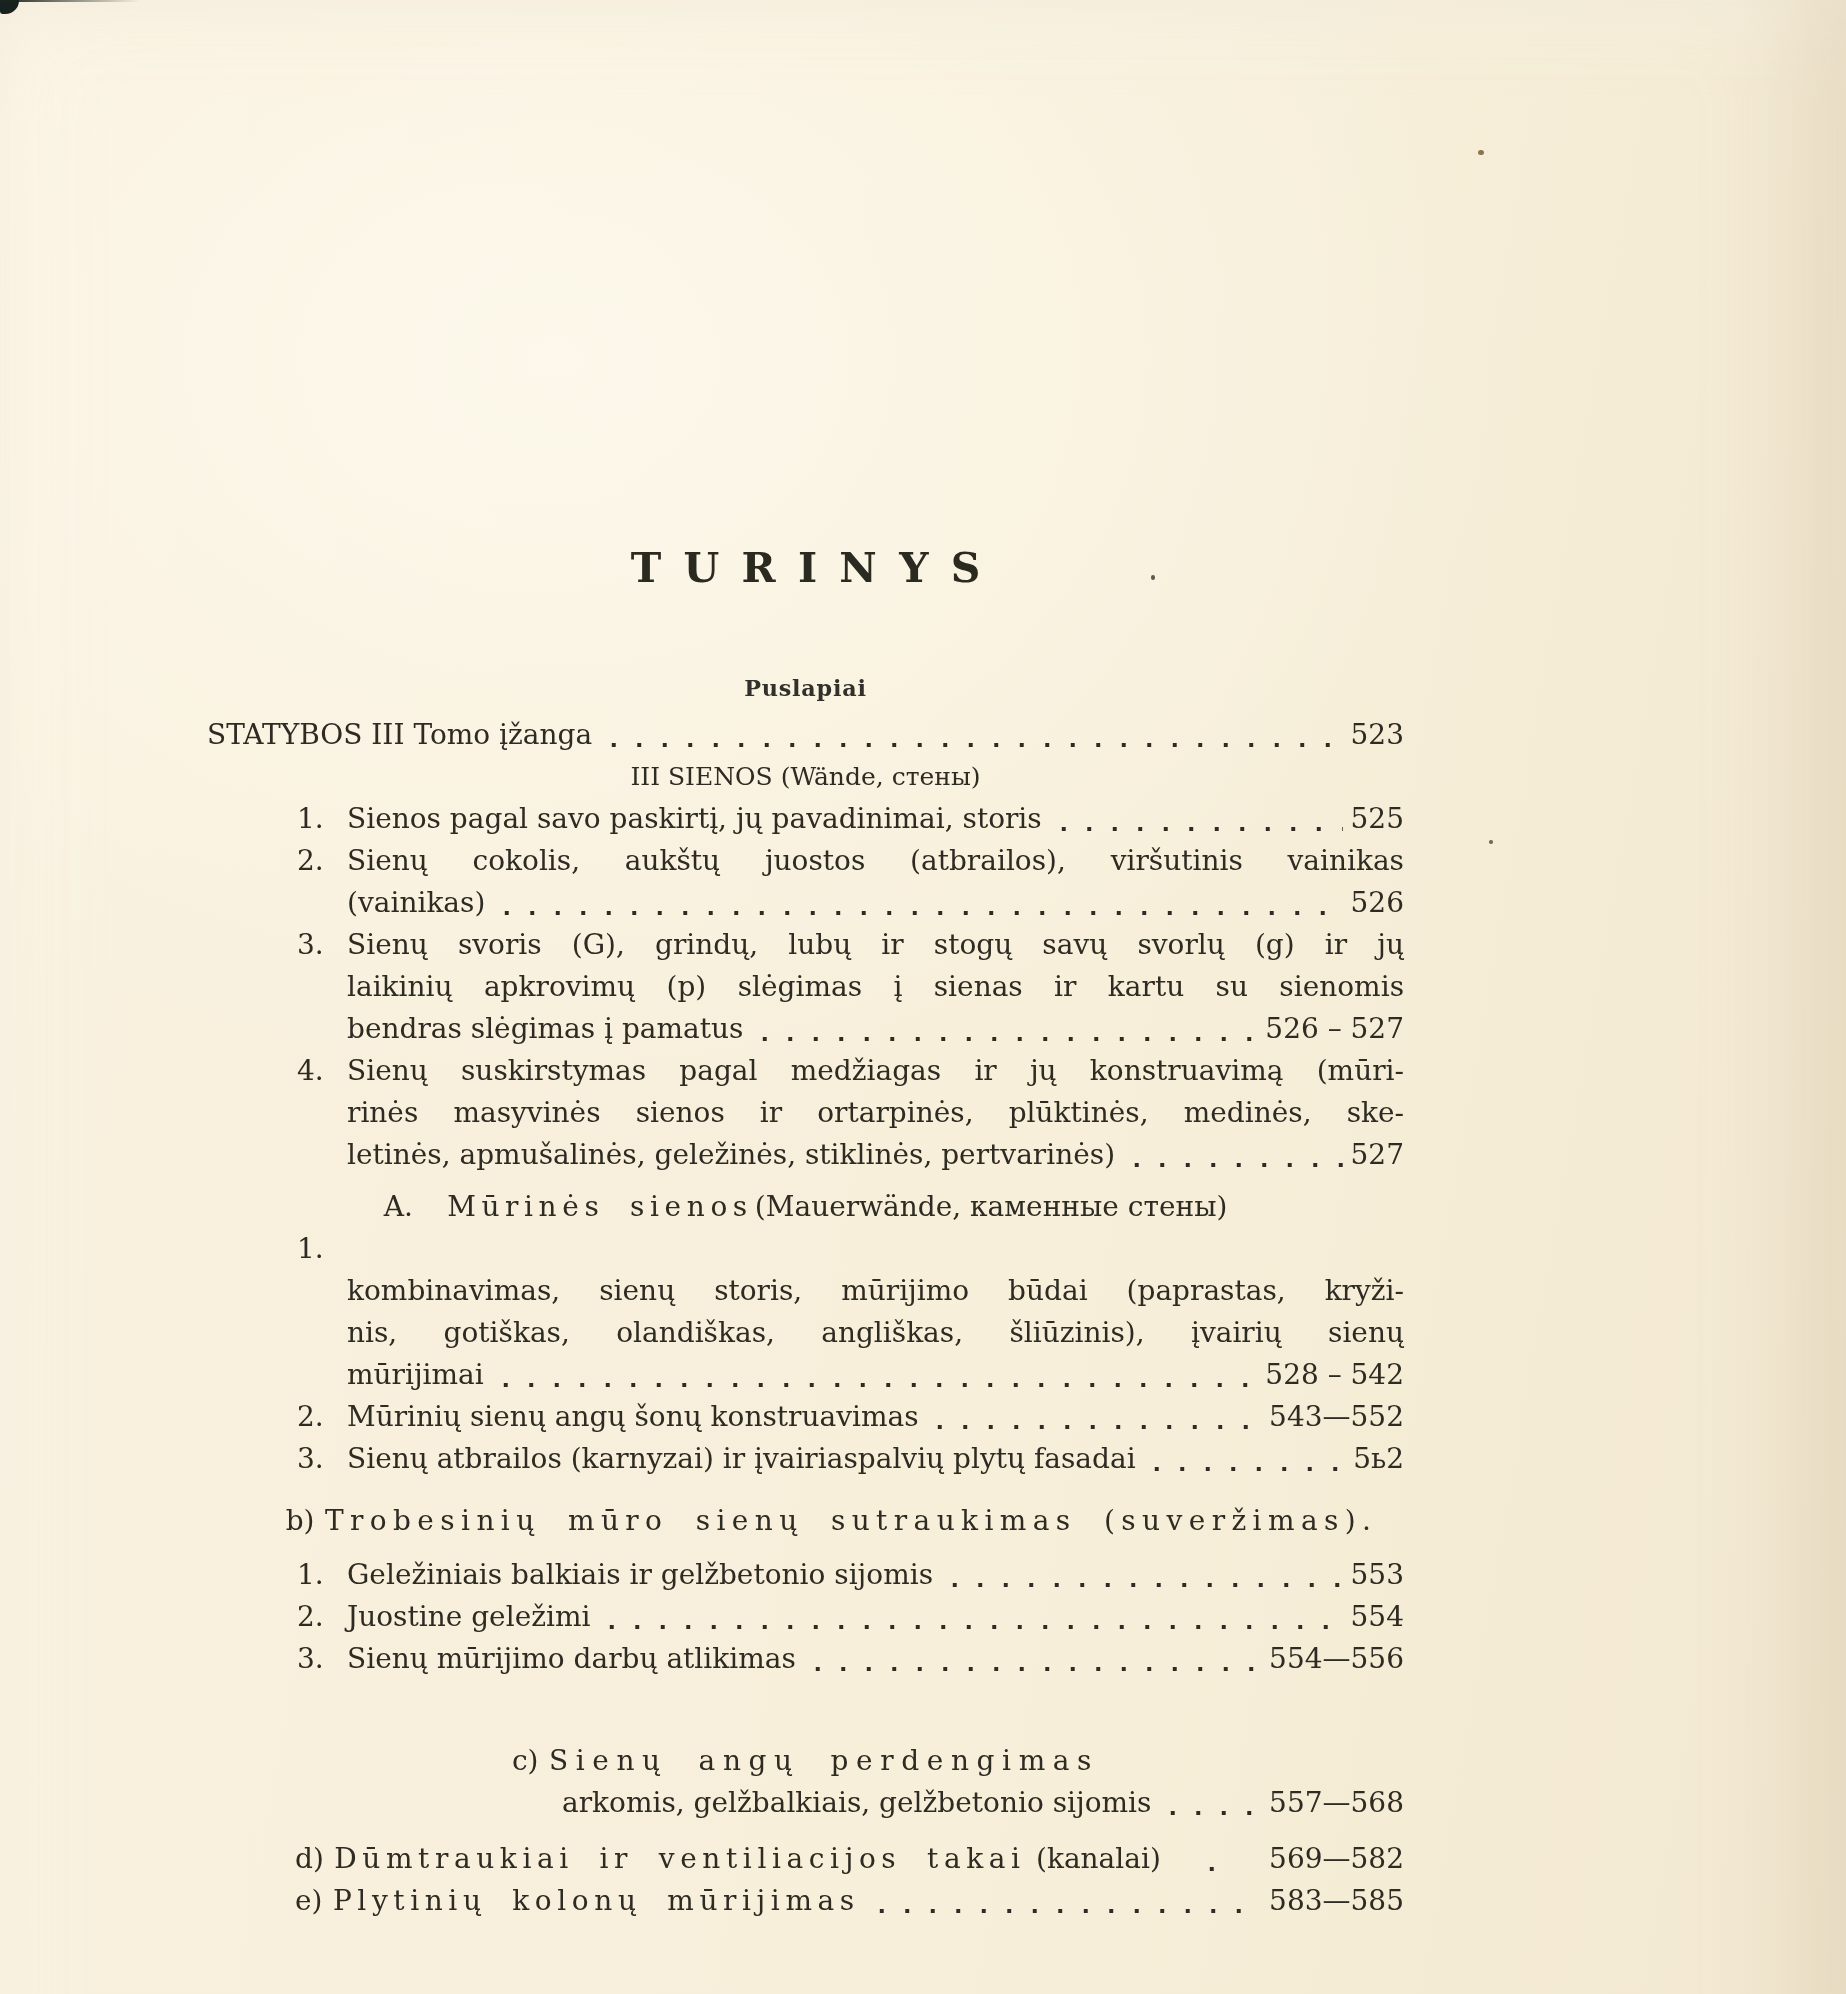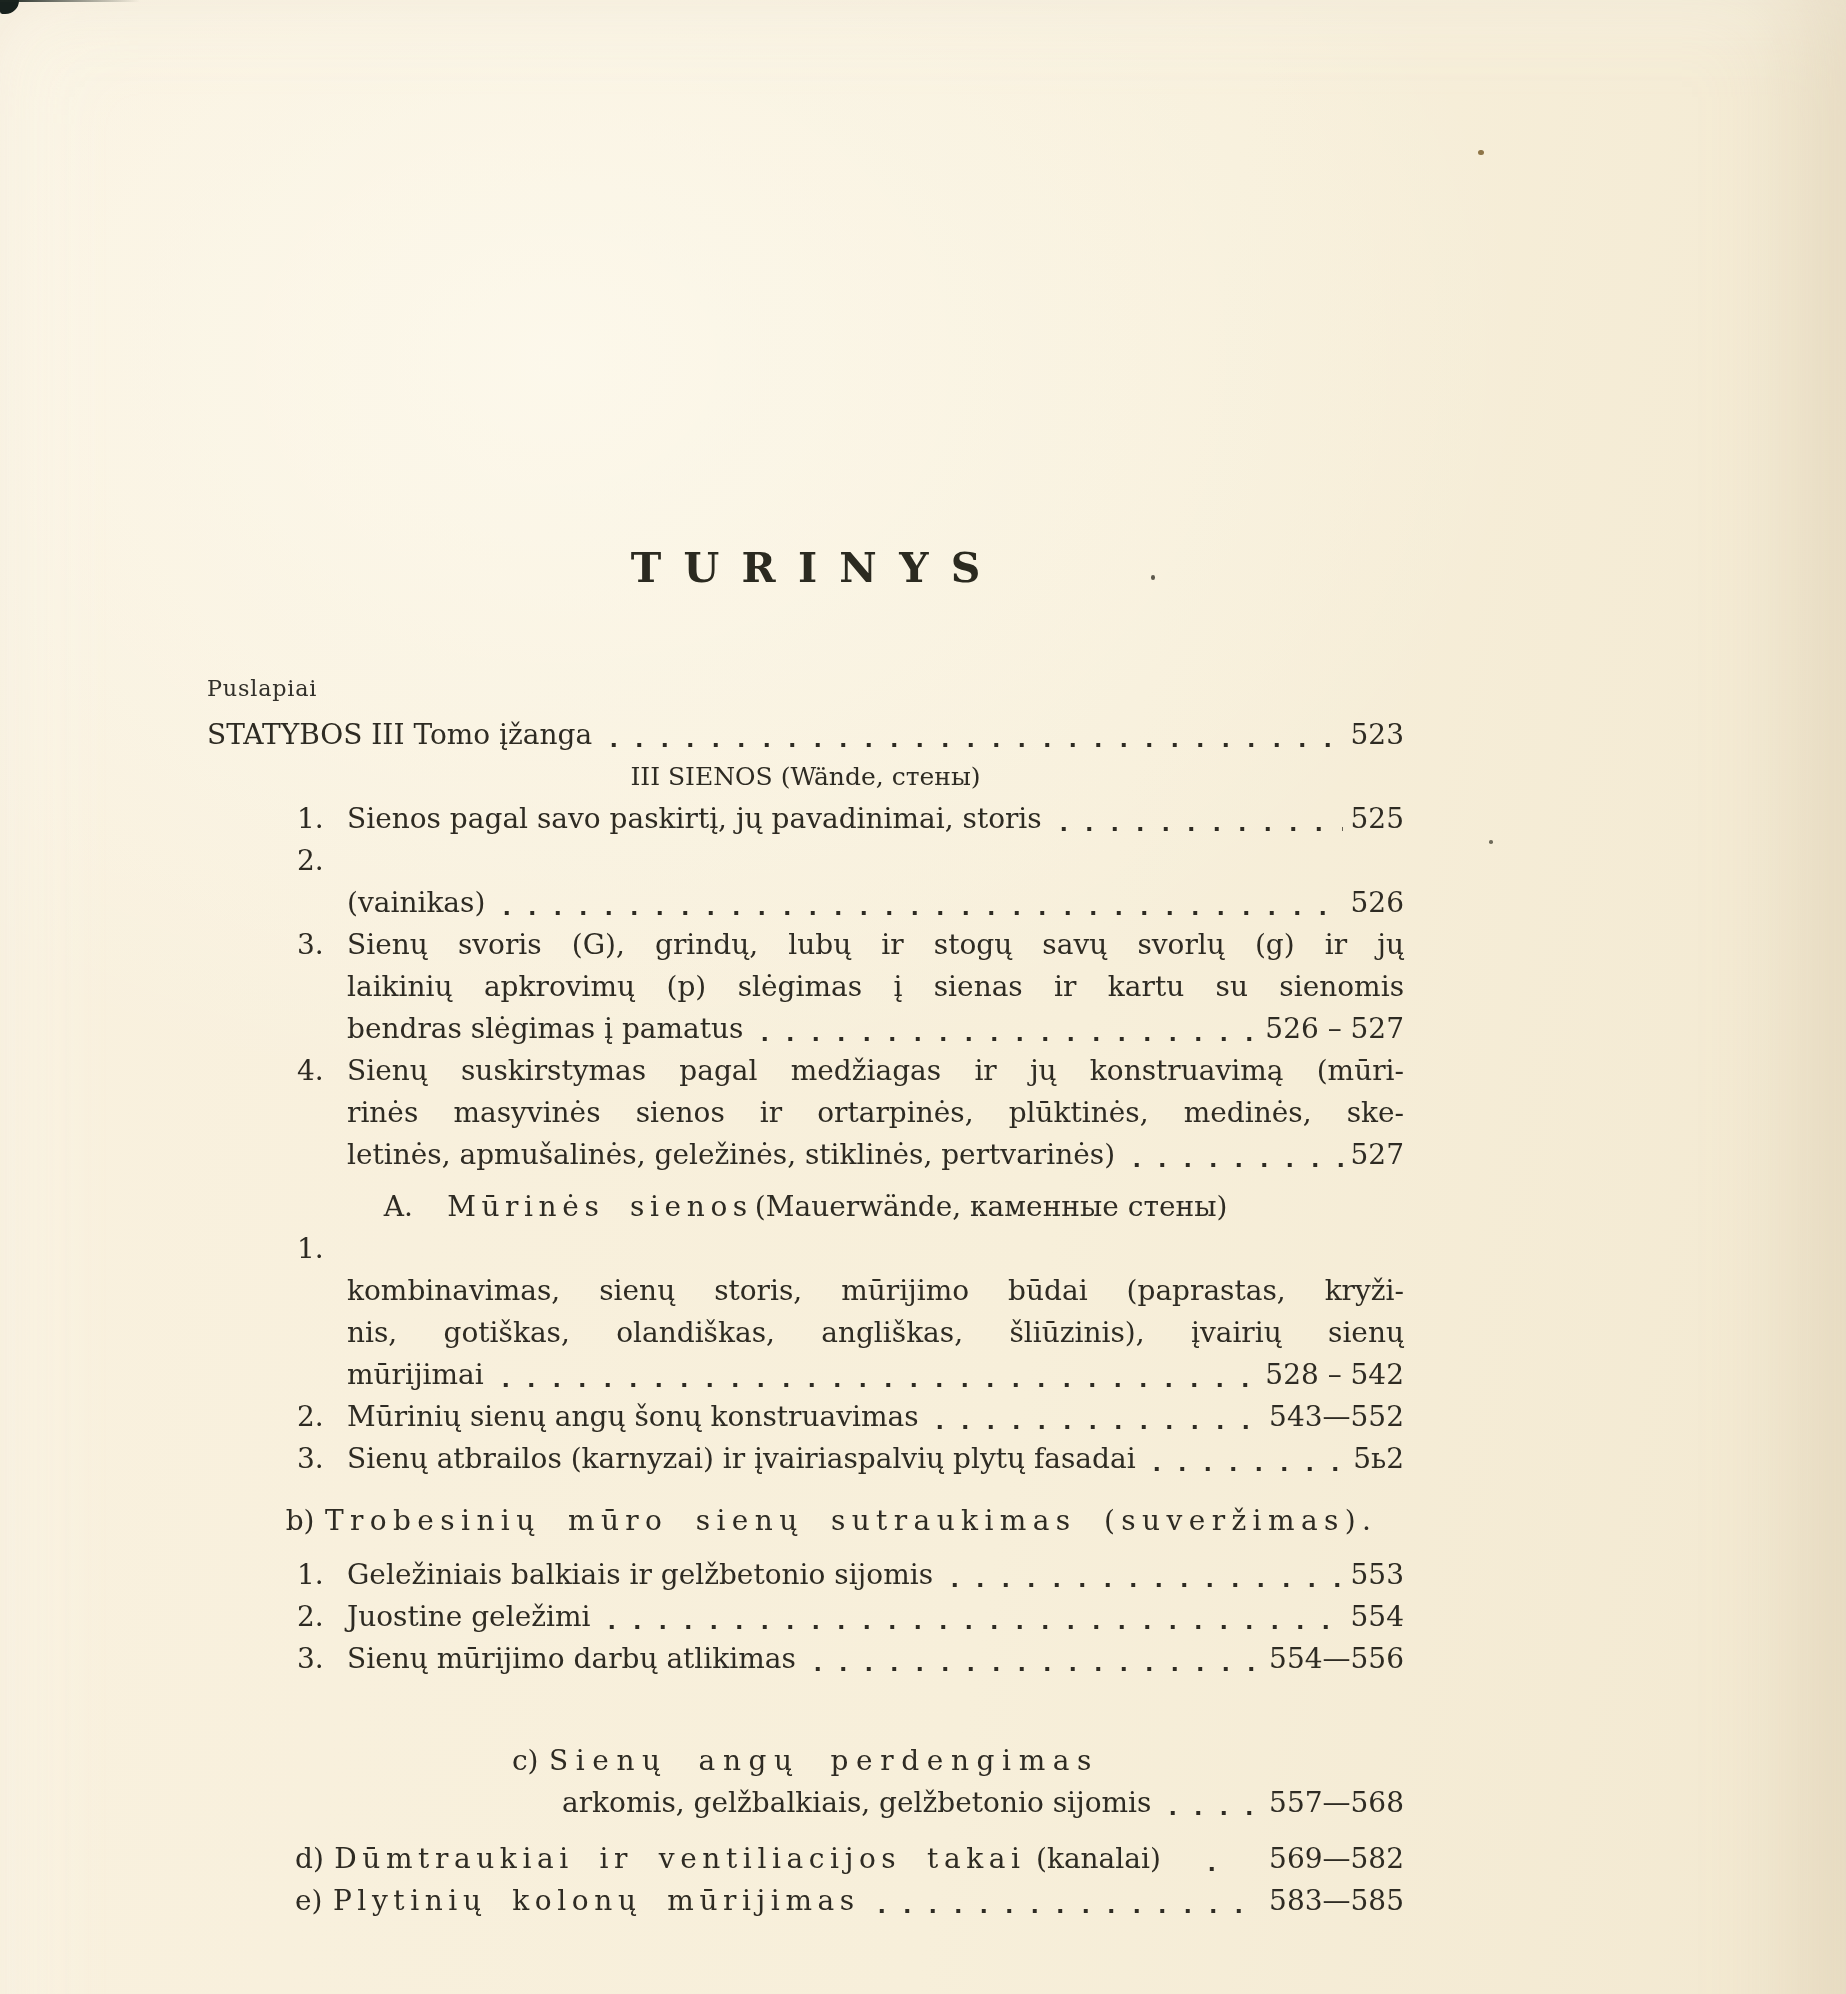--- a/index.html
+++ b/index.html
@@ -16,21 +16,21 @@
   .vignette{position:absolute;inset:0;pointer-events:none;
     box-shadow:inset -40px -28px 104px rgba(186,166,128,.28), inset 32px 20px 88px rgba(255,251,240,.55);}
   
   .doc-title{
     position:absolute;left:207px;top:546px;width:1197px;
     text-align:center;font-size:41px;font-weight:bold;line-height:1.1;
     letter-spacing:22.3px;padding-left:22.3px;box-sizing:border-box;color:#2b2a20;
   }
   .pages-label{
     position:absolute;left:207px;top:675px;width:1197px;
-    text-align:left;font-size:22.3px;letter-spacing:0.8px;color:#32302a;
+    text-align:center;font-size:22.3px;letter-spacing:0.8px;color:#32302a;font-weight:bold;
   }
   .toc{position:absolute;left:207px;top:714px;width:1197px;font-size:28px;}
   .row{position:relative;min-height:42px;line-height:42px;text-align:center;}
   .flex{display:flex;align-items:baseline;}
   .flex .txt{white-space:nowrap;}
   .item{padding-left:140px;}
   .cont{padding-left:140px;}
   .letter{padding-left:88px;}
   .crow{padding-left:355px;}
   .subB{padding-left:52px;}
@@ -73,21 +73,21 @@
         <span class="lead"></span>
         <span class="pg">523</span>
       </div>
       <div class="row center h2"><span class="seg">III SIENOS (Wände, стены)</span></div>
       <div class="row item flex">
         <span class="num">1.</span>
         <span class="txt"><span class="seg">Sienos pagal savo paskirtį, jų pavadinimai, storis</span></span>
         <span class="lead"></span>
         <span class="pg">525</span>
       </div>
-      <div class="row item just"><span class="num">2.</span></div>
+      <div class="row item just"><span class="num">2.</span><span class="seg">Sienų cokolis, aukštų juostos (atbrailos), viršutinis vainikas</span></div>
       <div class="row cont flex">
         <span class="txt"><span class="seg">(vainikas)</span></span>
         <span class="lead"></span>
         <span class="pg">526</span>
       </div>
       <div class="row item just"><span class="num">3.</span><span class="seg">Sienų svoris (G), grindų, lubų ir stogų savų svorlų (g) ir jų</span></div>
       <div class="row cont just"><span class="seg">laikinių apkrovimų (p) slėgimas į sienas ir kartu su sienomis</span></div>
       <div class="row cont flex">
         <span class="txt"><span class="seg">bendras slėgimas į pamatus</span></span>
         <span class="lead"></span>

